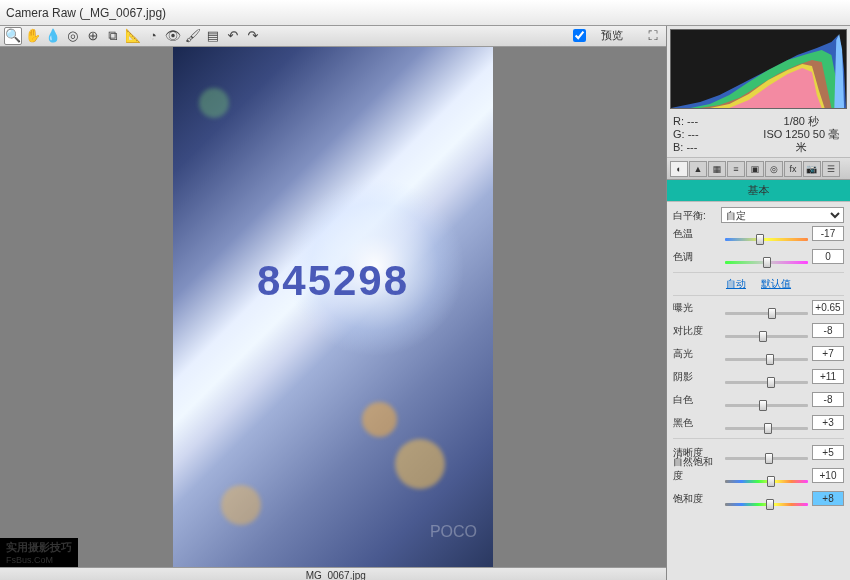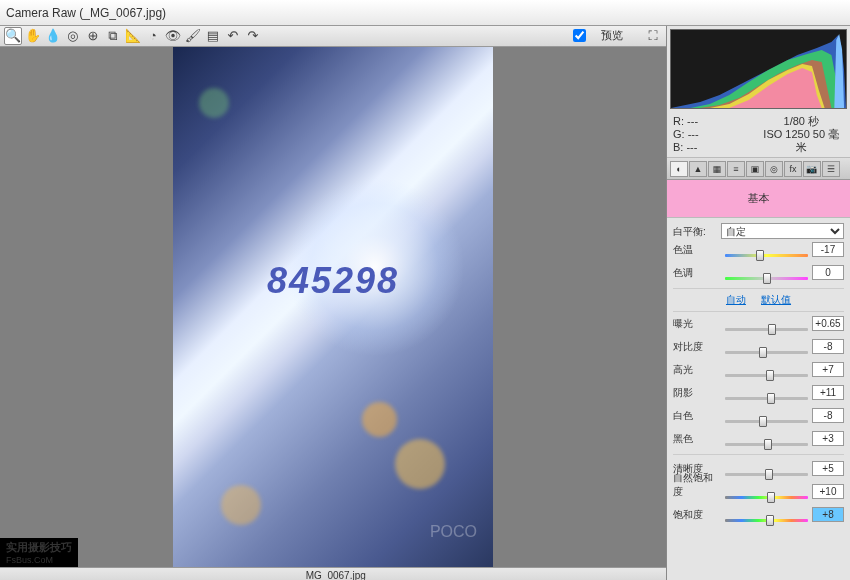--- a/index.html
+++ b/index.html
@@ -12,35 +12,35 @@
 .toolbar .tool:first-child{border:1px solid #888;background:#fff;border-radius:2px}
 .preview-check{margin-left:auto;display:flex;align-items:center;gap:15px;font-size:11px}
 .canvas{flex:1;display:flex;align-items:center;justify-content:center;position:relative}
 .photo{width:320px;height:520px;background:linear-gradient(135deg,#1a2850 0%,#3a4a80 15%,#8090c0 30%,#e8f0ff 40%,#f0f8ff 45%,#d0d8f0 50%,#a0b0d8 55%,#7080b0 70%,#4a5a90 85%,#2a3860 100%);position:relative;overflow:hidden}
 .flare{position:absolute;top:25%;left:35%;width:180px;height:180px;background:radial-gradient(circle,rgba(255,255,255,.95) 0%,rgba(230,240,255,.7) 25%,rgba(200,220,255,.3) 50%,transparent 70%);border-radius:50%}
 .bokeh{position:absolute;border-radius:50%;filter:blur(2px)}
 .b1{bottom:15%;right:15%;width:50px;height:50px;background:rgba(255,200,80,.5)}
 .b2{bottom:25%;right:30%;width:35px;height:35px;background:rgba(255,180,60,.5)}
 .b3{bottom:8%;left:15%;width:40px;height:40px;background:rgba(255,190,70,.4)}
 .b4{top:8%;left:8%;width:30px;height:30px;background:rgba(120,200,120,.4)}
-.watermark{position:absolute;top:45%;left:50%;transform:translate(-50%,-50%);font-size:36px;font-weight:bold;color:#4a5ab8;font-style:italic;letter-spacing:2px}
+.watermark{position:absolute;top:45%;left:50%;transform:translate(-50%,-50%);font-size:42px;font-weight:bold;color:#4a5ab8;letter-spacing:2px}
 .wm2{position:absolute;bottom:5%;right:5%;color:rgba(255,255,255,.3);font-size:16px}
 .filename-bar{height:24px;background:linear-gradient(#e8e8e8,#d0d0d0);text-align:center;font-size:10px;padding-top:2px;border-top:1px solid #999}
 .corner{position:absolute;bottom:0;left:0;background:#000;color:#fff;padding:2px 6px;font-size:12px;font-weight:bold}
 .corner .sub{font-size:9px;font-weight:normal;display:block}
 .right{width:184px;background:#e4e4e4;border-left:1px solid #888;display:flex;flex-direction:column}
 .histo-box{height:80px;background:#1a1a1a;margin:3px;border:1px solid #666;position:relative;overflow:hidden}
 .histo-box svg{width:100%;height:100%}
 .info-box{background:#e4e4e4;padding:3px 6px;display:flex;font-size:10px;border-bottom:1px solid #bbb}
 .info-col{flex:1}
 .info-col div{line-height:13px}
 .tab-row{height:22px;background:linear-gradient(#e0e0e0,#c8c8c8);border-bottom:1px solid #999;display:flex;align-items:center;padding:0 3px;gap:1px}
 .tab-row .tab{width:18px;height:16px;background:#d0d0d0;border:1px solid #999;display:flex;align-items:center;justify-content:center;font-size:9px;cursor:pointer}
 .tab-row .tab.active{background:#f0f0f0}
-.panel-title{text-align:center;padding:11px;font-size:11px;background:#f9a8d4;border-bottom:1px solid #bbb}
+.panel-title{text-align:center;padding:3px;font-size:11px;background:#14b8a6;border-bottom:1px solid #bbb}
 .panel-body{padding:4px 6px;overflow-y:auto;flex:1}
 .row{display:flex;align-items:flex-end;margin-bottom:3px;height:17px}
 .row .lbl{width:48px;font-size:10px}
 .row select{flex:1;height:16px;font-size:10px;border:1px solid #999;background:#fff}
 .slider-row{margin-bottom:8px}
 .slider-row .top{display:flex;align-items:flex-end;height:15px}
 .slider-row .lbl{width:48px;font-size:10px}
 .slider-row .track{flex:1;height:3px;background:#bbb;position:relative;margin:0 4px;border-radius:1px}
 .slider-row .track.temp{background:linear-gradient(90deg,#48f,#ff4,#f84)}
 .slider-row .track.tint{background:linear-gradient(90deg,#4f4,#ccc,#f4f)}

